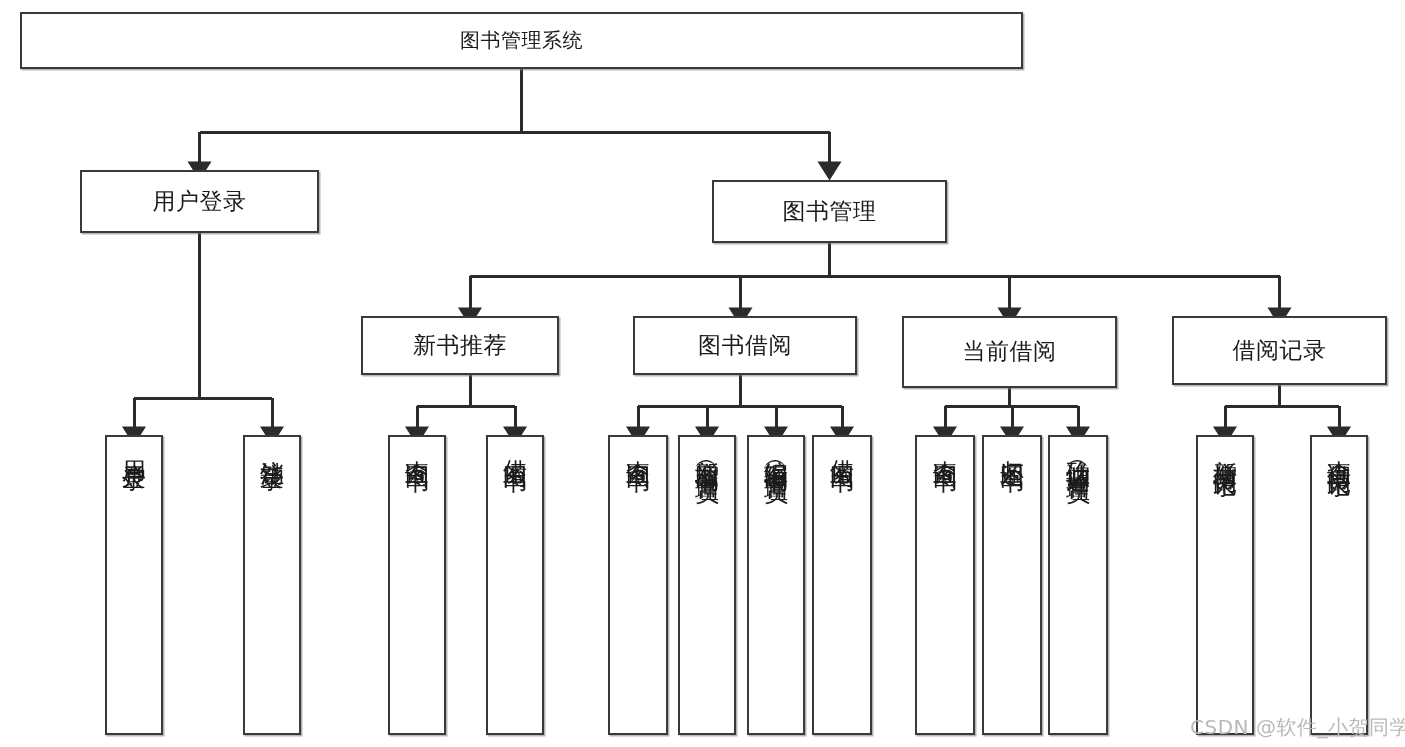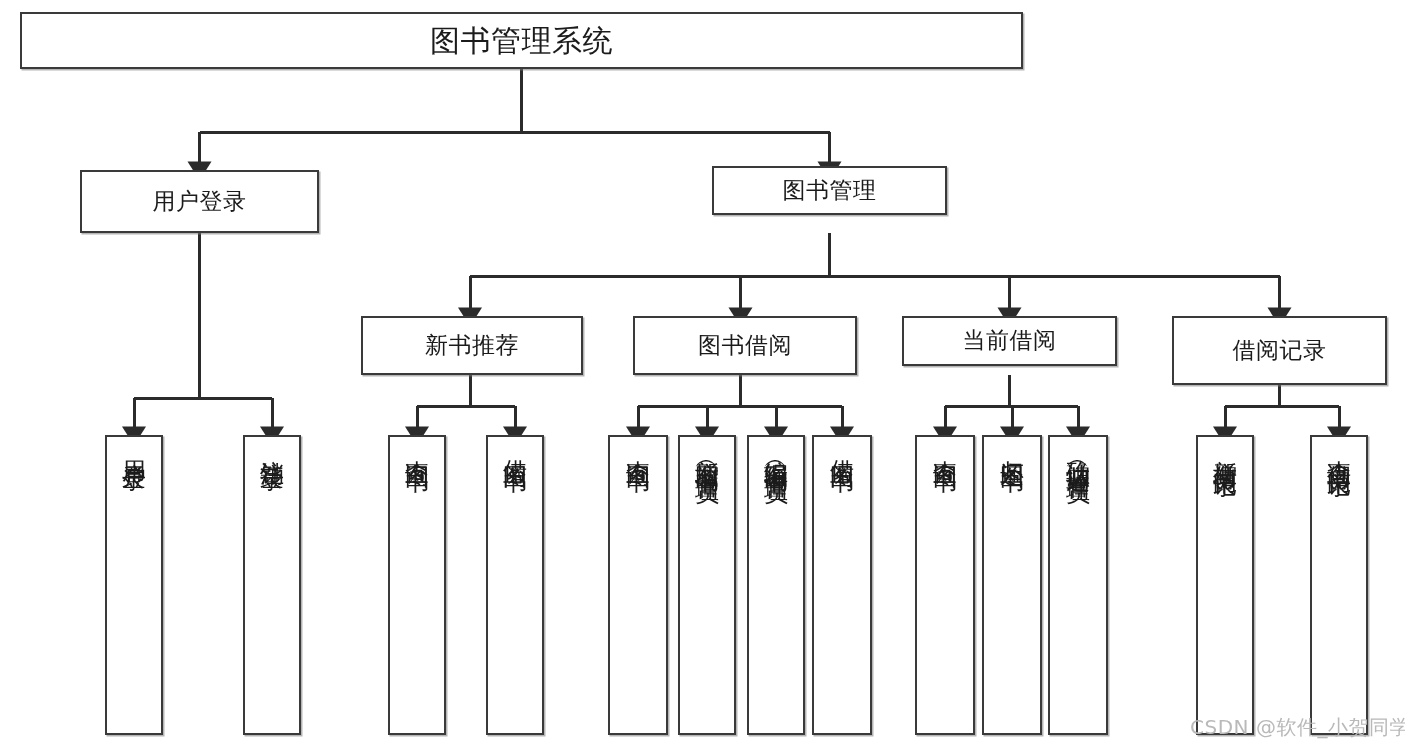--- a/index.html
+++ b/index.html
@@ -40,21 +40,21 @@
     display: block;
     text-align: center;
     line-height: 1.18;
     letter-spacing: 0.5px;
   }
   
   .node.horiz .lbl {
     font-size: 23px;
     white-space: nowrap;
   }
-  .node.root .lbl { font-size: 30px; }
+  .node.root .lbl { font-size: 20px; }
   
   .node.vert {
     align-items: flex-start;
     justify-content: center;
     padding-top: 4px;
   }
   .node.vert .lbl {
     writing-mode: vertical-rl;
     text-orientation: upright;
     font-size: 24px;
@@ -118,30 +118,30 @@
       </g>
   </svg>
 
   <div id="node-layer">
       <div class="node horiz root" style="left: 20px; top: 12px; width: 1003px; height: 57px;">
         <span class="lbl">图书管理系统</span>
       </div>
       <div class="node horiz" style="left: 80px; top: 170px; width: 239px; height: 63px;">
         <span class="lbl">用户登录</span>
       </div>
-      <div class="node horiz" style="left: 712px; top: 166px; width: 235px; height: 49px;">
+      <div class="node horiz" style="left: 712px; top: 180px; width: 235px; height: 63px;">
         <span class="lbl">图书管理</span>
       </div>
-      <div class="node horiz" style="left: 361px; top: 316px; width: 222px; height: 59px;">
+      <div class="node horiz" style="left: 361px; top: 316px; width: 198px; height: 59px;">
         <span class="lbl">新书推荐</span>
       </div>
       <div class="node horiz" style="left: 633px; top: 316px; width: 224px; height: 59px;">
         <span class="lbl">图书借阅</span>
       </div>
-      <div class="node horiz" style="left: 902px; top: 316px; width: 215px; height: 50px;">
+      <div class="node horiz" style="left: 902px; top: 316px; width: 215px; height: 72px;">
         <span class="lbl">当前借阅</span>
       </div>
       <div class="node horiz" style="left: 1172px; top: 316px; width: 215px; height: 69px;">
         <span class="lbl">借阅记录</span>
       </div>
       <div class="node vert" style="left: 105px; top: 435px; width: 58px; height: 300px;">
         <span class="lbl">用户登录</span>
       </div>
       <div class="node vert" style="left: 243px; top: 435px; width: 58px; height: 300px;">
         <span class="lbl">注销登录</span>

